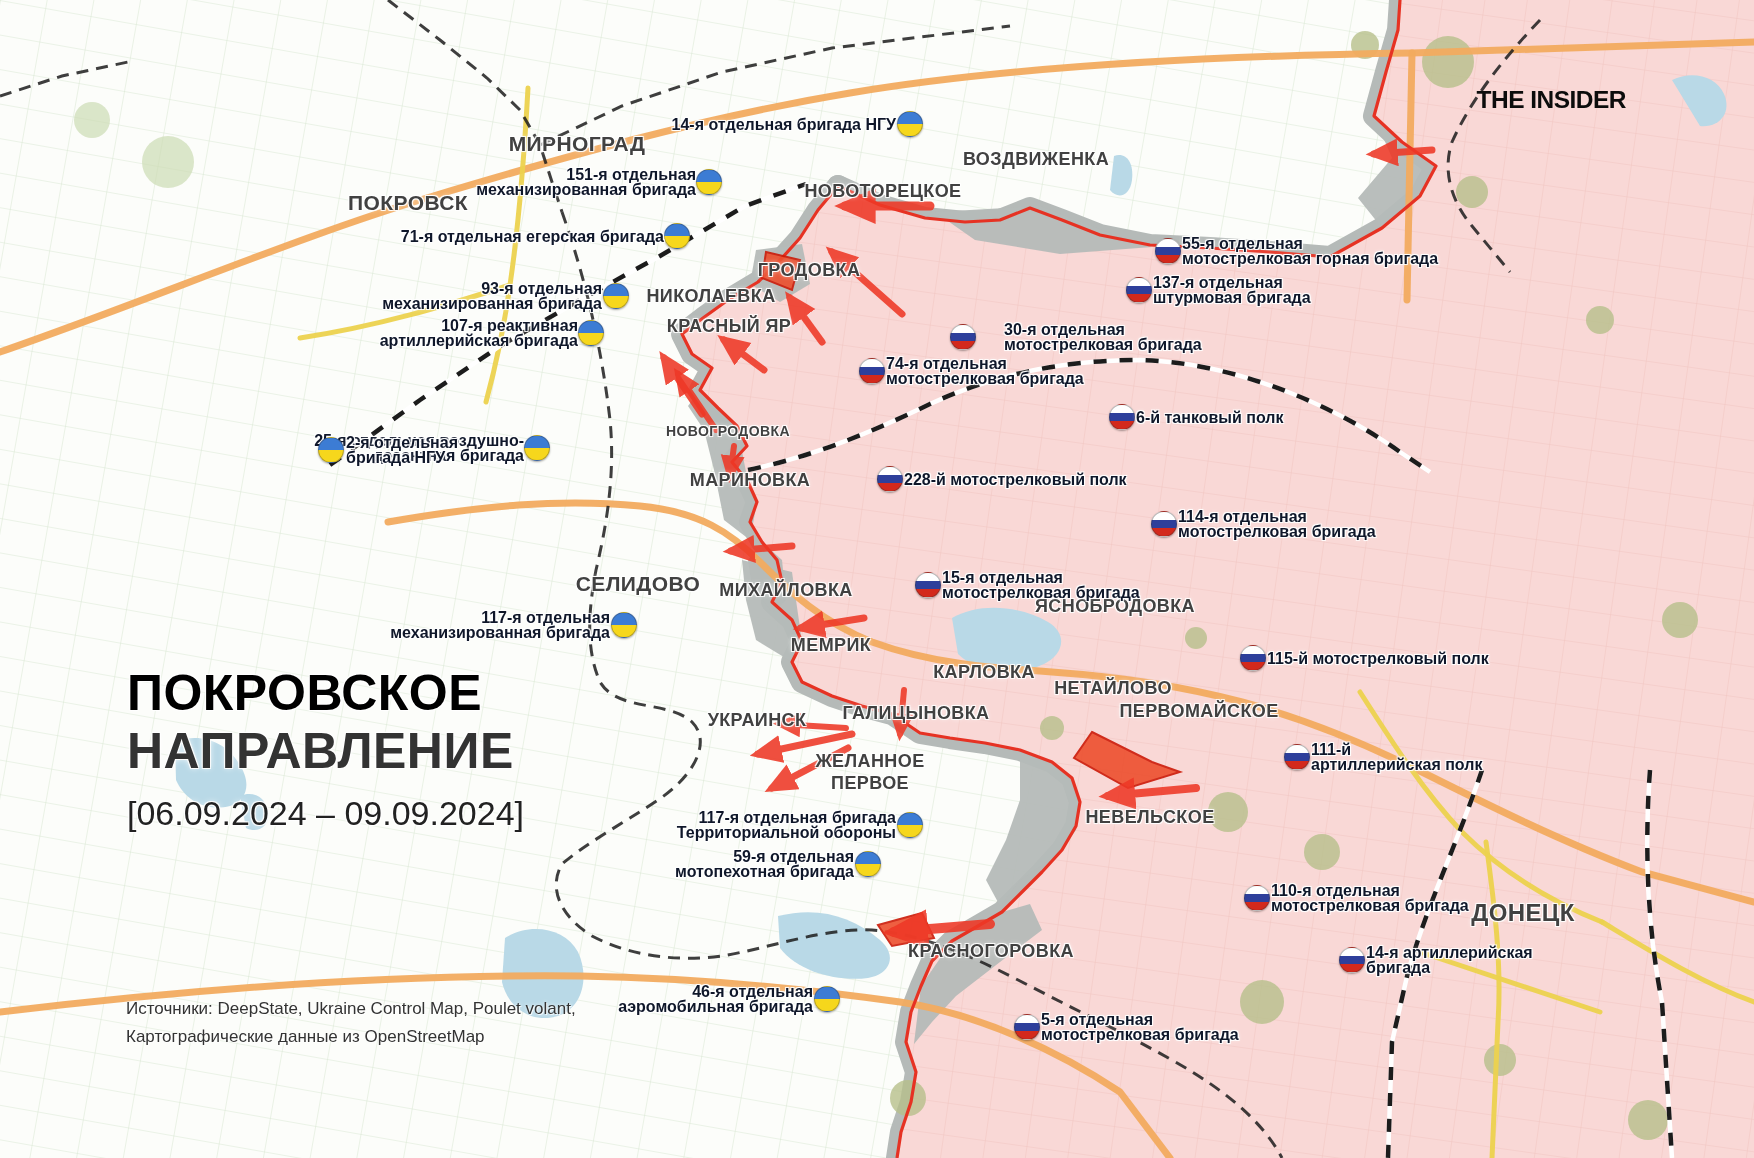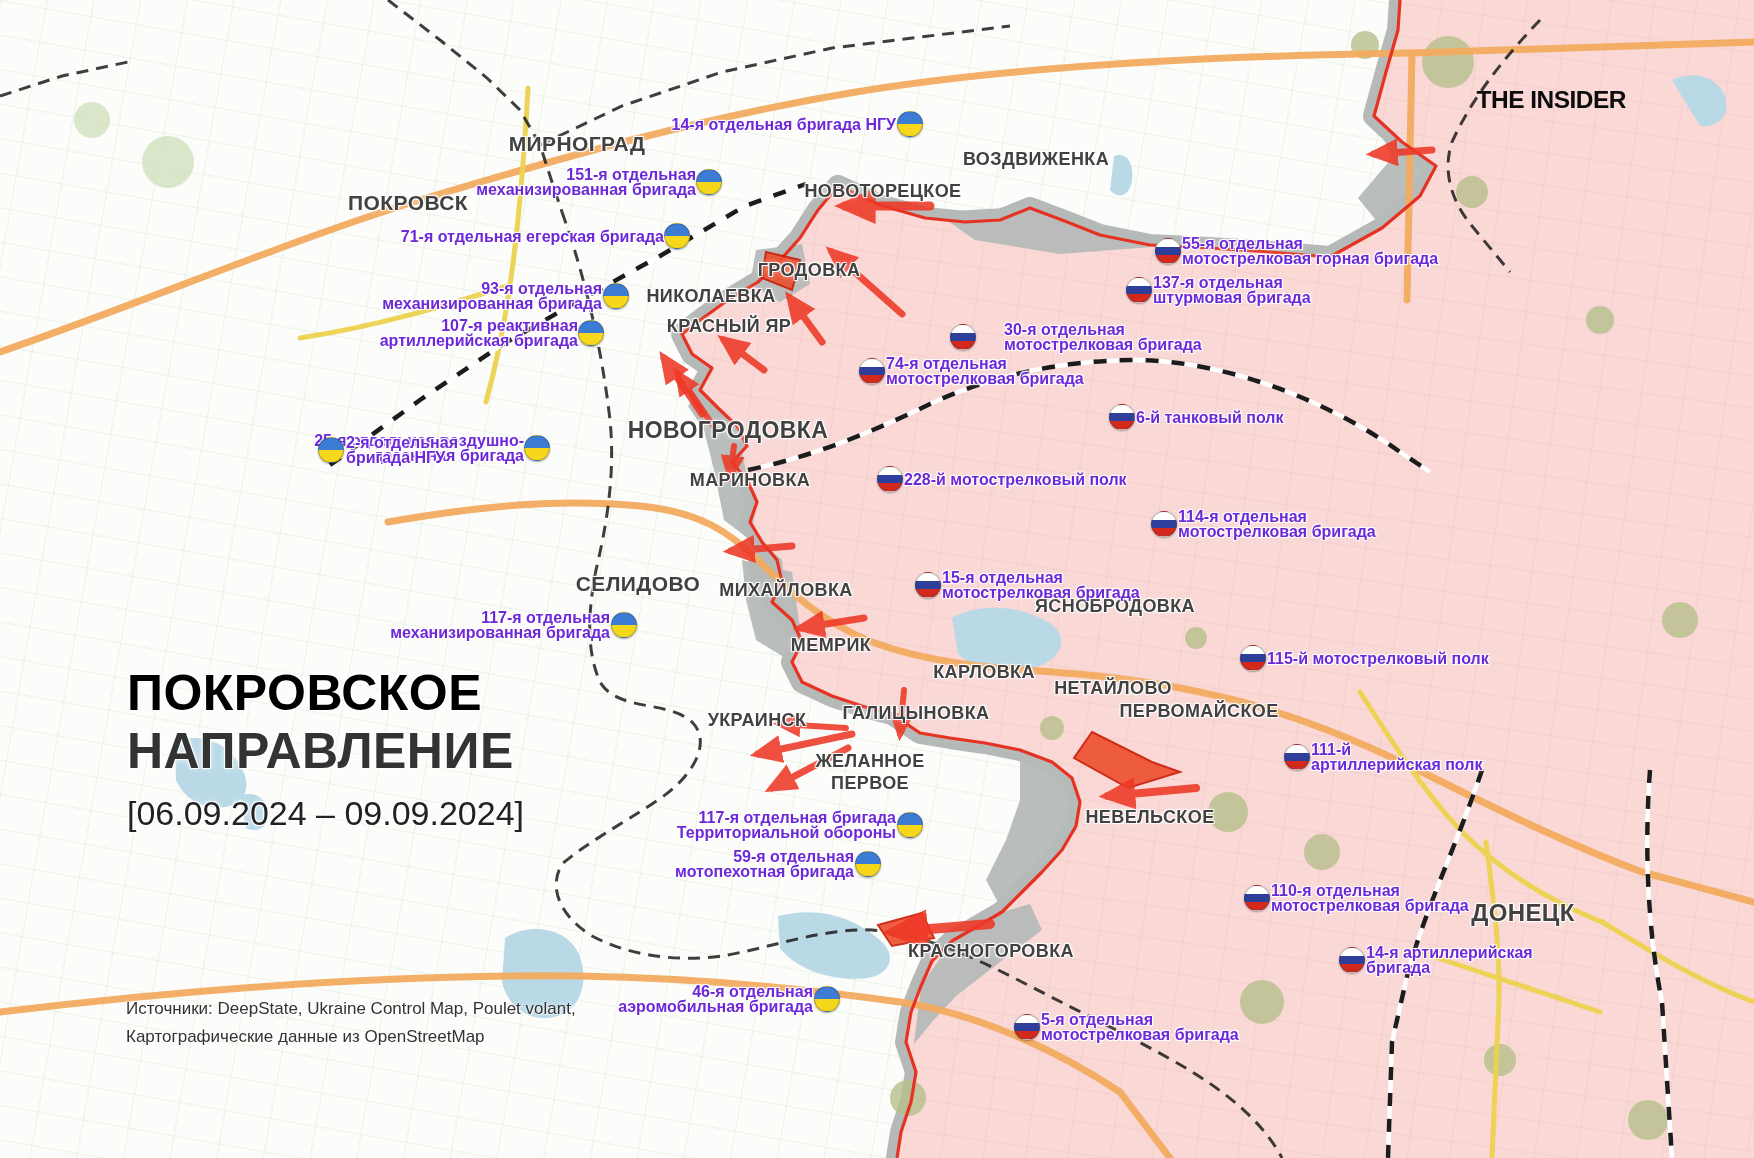--- a/index.html
+++ b/index.html
@@ -4,21 +4,21 @@
 <style>
   html,body{margin:0;padding:0;background:#e8e8e8;}
   .stage{position:relative;width:1754px;height:1158px;overflow:hidden;
          font-family:"Liberation Sans","DejaVu Sans",sans-serif;background:#fbfcf8;}
   #map-svg{position:absolute;left:0;top:0;}
   #labels{position:absolute;left:0;top:0;width:100%;height:100%;}
   .city{position:absolute;transform:translate(-50%,-50%);color:#414141;font-weight:700;
         letter-spacing:.4px;white-space:pre-line;text-align:center;line-height:1.2;
         text-shadow:-1px -1px 0 rgba(255,255,255,.85),1px -1px 0 rgba(255,255,255,.85),
         -1px 1px 0 rgba(255,255,255,.85),1px 1px 0 rgba(255,255,255,.85),0 0 5px rgba(255,255,255,.8);}
-  .unit{position:absolute;font-weight:700;font-size:16px;line-height:15px;color:#6d28d9;
+  .unit{position:absolute;font-weight:700;font-size:16px;line-height:15px;color:#0f172a;
         white-space:nowrap;
         text-shadow:-1px -1px 0 rgba(255,255,255,.9),1px -1px 0 rgba(255,255,255,.9),
         -1px 1px 0 rgba(255,255,255,.9),1px 1px 0 rgba(255,255,255,.9),0 0 4px rgba(255,255,255,.85);}
   .unit.right{text-align:right;transform:translate(-100%,-50%);}
   .unit.left{text-align:left;transform:translateY(-50%);}
   .flag{position:absolute;width:26px;height:26px;border-radius:50%;
         border:1px solid rgba(50,50,50,.35);box-shadow:0 1px 2px rgba(0,0,0,.35);box-sizing:border-box;}
   .flag.ua{background:linear-gradient(#3c7cd4 0 50%,#f6d71c 50% 100%);}
   .flag.ru{background:linear-gradient(#ffffff 0 34%,#2e3f9b 34% 67%,#d3291c 67% 100%);}
   .title-block{position:absolute;left:127px;top:664px;}
@@ -155,21 +155,21 @@
   </svg>
 
   <div id="labels">
       <div class="city" style="left: 577px; top: 144px; font-size: 21px;">МИРНОГРАД</div>
       <div class="city" style="left: 408px; top: 203px; font-size: 21px;">ПОКРОВСК</div>
       <div class="city" style="left: 1036px; top: 160px; font-size: 18px;">ВОЗДВИЖЕНКА</div>
       <div class="city" style="left: 883px; top: 192px; font-size: 18px;">НОВОТОРЕЦКОЕ</div>
       <div class="city" style="left: 809px; top: 271px; font-size: 18px;">ГРОДОВКА</div>
       <div class="city" style="left: 711px; top: 297px; font-size: 18px;">НИКОЛАЕВКА</div>
       <div class="city" style="left: 729px; top: 327px; font-size: 18px;">КРАСНЫЙ ЯР</div>
-      <div class="city" style="left: 728px; top: 431px; font-size: 23px;">НОВОГРОДОВКА</div>
+      <div class="city" style="left: 728px; top: 431px; font-size: 14px;">НОВОГРОДОВКА</div>
       <div class="city" style="left: 750px; top: 481px; font-size: 18px;">МАРИНОВКА</div>
       <div class="city" style="left: 638px; top: 584px; font-size: 21px;">СЕЛИДОВО</div>
       <div class="city" style="left: 786px; top: 591px; font-size: 18px;">МИХАЙЛОВКА</div>
       <div class="city" style="left: 1115px; top: 607px; font-size: 18px;">ЯСНОБРОДОВКА</div>
       <div class="city" style="left: 831px; top: 646px; font-size: 18px;">МЕМРИК</div>
       <div class="city" style="left: 984px; top: 673px; font-size: 18px;">КАРЛОВКА</div>
       <div class="city" style="left: 1113px; top: 689px; font-size: 18px;">НЕТАЙЛОВО</div>
       <div class="city" style="left: 1199px; top: 712px; font-size: 18px;">ПЕРВОМАЙСКОЕ</div>
       <div class="city" style="left: 757px; top: 721px; font-size: 18px;">УКРАИНСК</div>
       <div class="city" style="left: 916px; top: 714px; font-size: 18px;">ГАЛИЦЫНОВКА</div>

